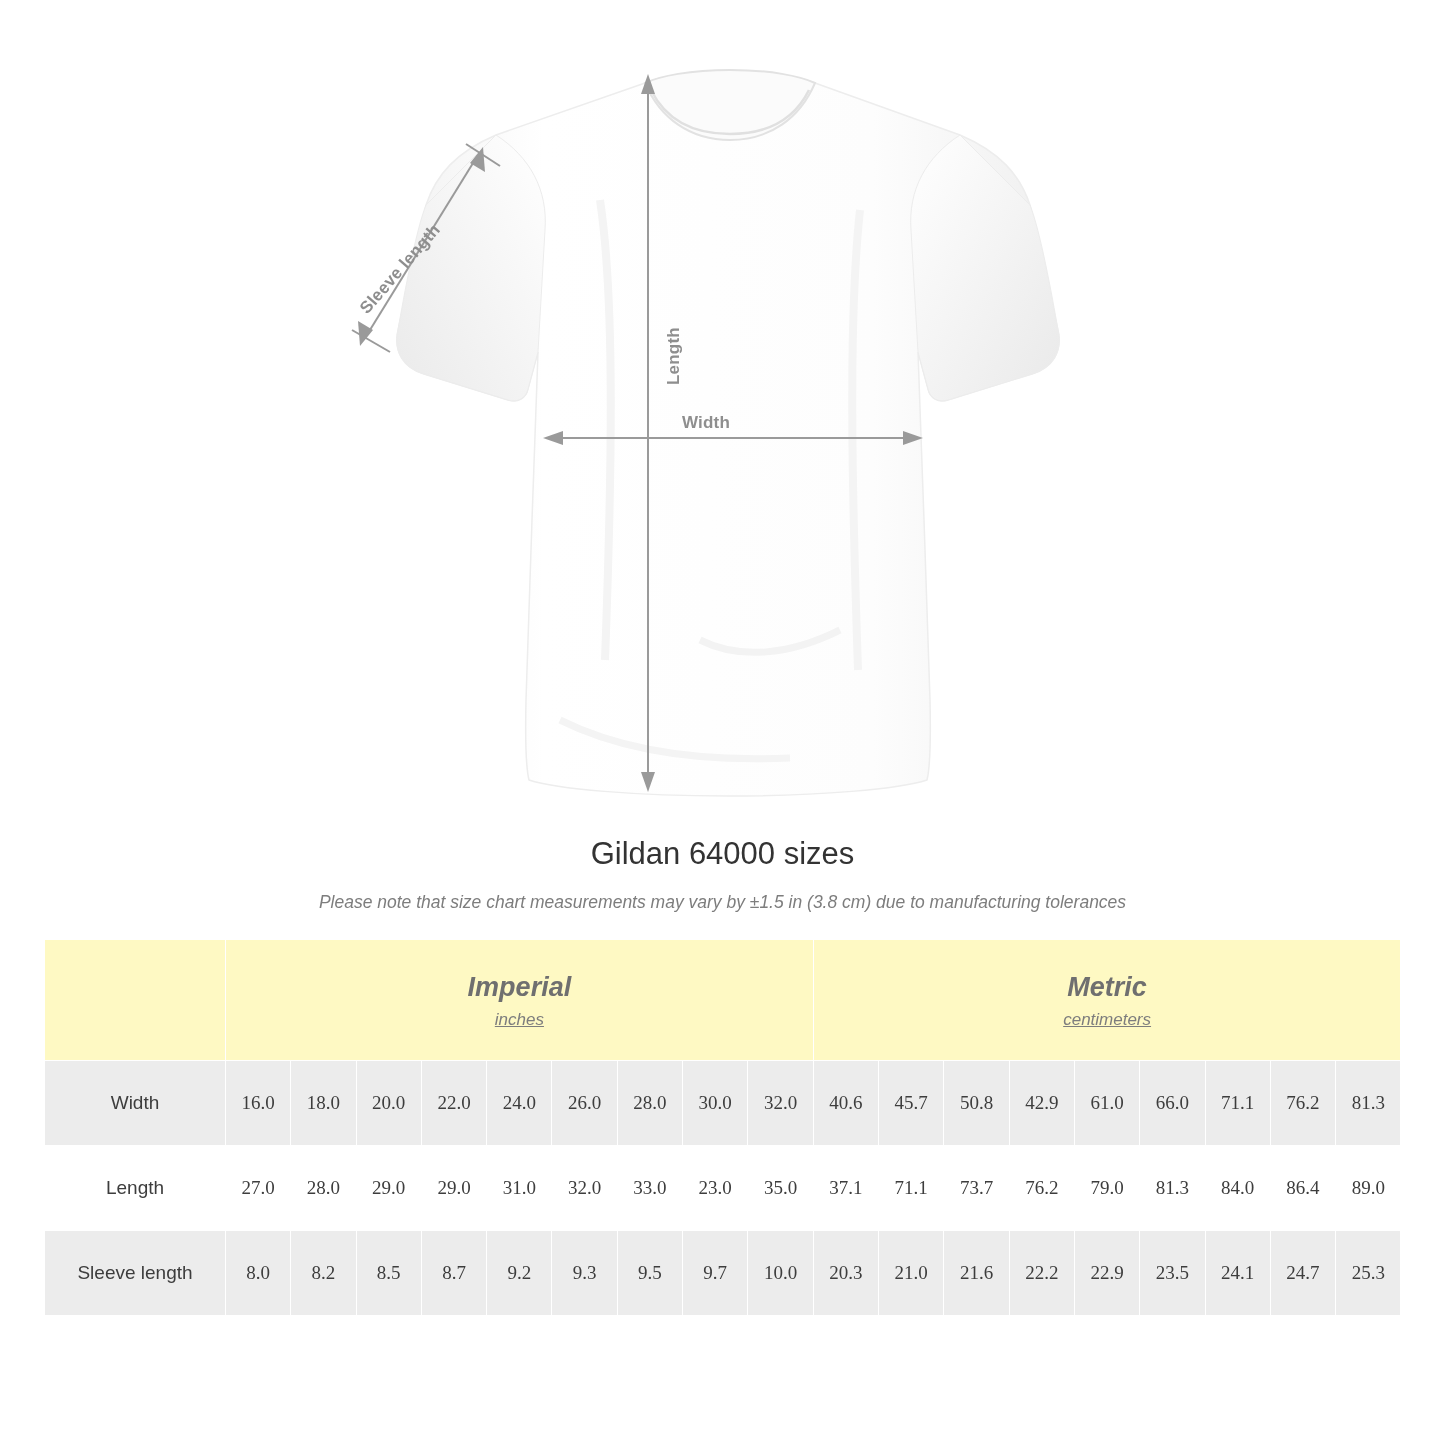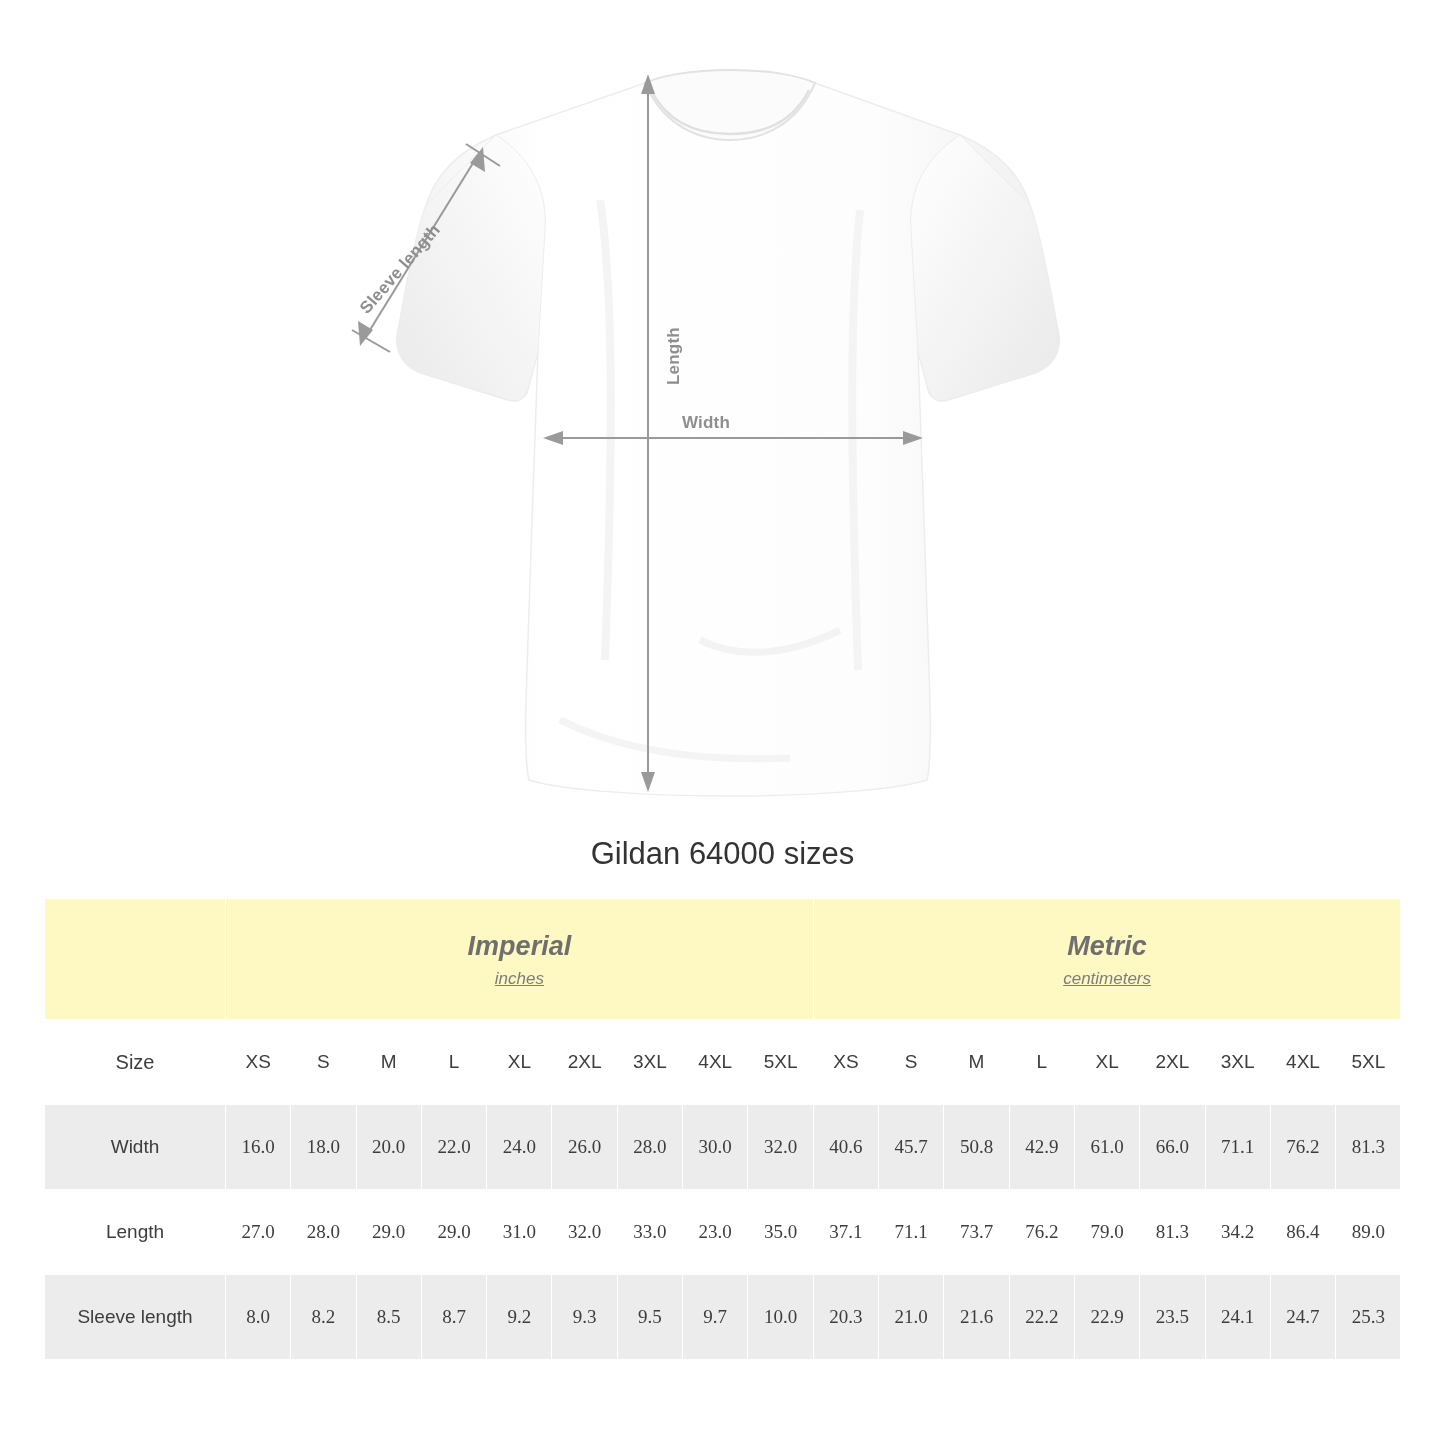--- a/index.html
+++ b/index.html
@@ -220,20 +220,21 @@
       <polygon points="360,346 373,330 358,321" fill="#9a9a9a"></polygon>
     </svg>
 
     <div class="dim-label sleeve" style="left:356px; top:305px;">Sleeve length</div>
     <div class="dim-label vertical" style="left:664px; top:385px;">Length</div>
     <div class="dim-label" style="left:682px; top:413px;">Width</div>
   </div>
 
   <div class="title-block">
     <div class="chart-title">Gildan 64000 sizes</div>
+    <div class="chart-note">Please note that size chart measurements may vary by ±1.5 in (3.8 cm) due to manufacturing tolerances</div>
   </div>
 
   <div class="table-wrap">
     <table class="size-table">
       <colgroup>
         <col style="width:181px">
         <col span="18" style="width:65.3px">
       </colgroup>
       <tbody>
         <tr class="unit-row">
@@ -241,41 +242,20 @@
           <td colspan="9">
             <div class="unit-name">Imperial</div>
             <div class="unit-sub">inches</div>
           </td>
           <td colspan="9">
             <div class="unit-name">Metric</div>
             <div class="unit-sub">centimeters</div>
           </td>
         </tr>
 
-        <tr class="head-row">
-          <td class="rowlabel">Size</td>
-          <td>XS</td>
-          <td>S</td>
-          <td>M</td>
-          <td>L</td>
-          <td>XL</td>
-          <td>2XL</td>
-          <td>3XL</td>
-          <td>4XL</td>
-          <td>5XL</td>
-          <td>XS</td>
-          <td>S</td>
-          <td>M</td>
-          <td>L</td>
-          <td>XL</td>
-          <td>2XL</td>
-          <td>3XL</td>
-          <td>4XL</td>
-          <td>5XL</td>
-        </tr>
 
         <tr class="band-grey">
           <td class="rowlabel">Width</td>
           <td class="val">16.0</td>
           <td class="val">18.0</td>
           <td class="val">20.0</td>
           <td class="val">22.0</td>
           <td class="val">24.0</td>
           <td class="val">26.0</td>
           <td class="val">28.0</td>
@@ -302,21 +282,21 @@
           <td class="val">32.0</td>
           <td class="val">33.0</td>
           <td class="val">23.0</td>
           <td class="val">35.0</td>
           <td class="val">37.1</td>
           <td class="val">71.1</td>
           <td class="val">73.7</td>
           <td class="val">76.2</td>
           <td class="val">79.0</td>
           <td class="val">81.3</td>
-          <td class="val">34.2</td>
+          <td class="val">84.0</td>
           <td class="val">86.4</td>
           <td class="val">89.0</td>
         </tr>
 
         <tr class="band-grey">
           <td class="rowlabel">Sleeve length</td>
           <td class="val">8.0</td>
           <td class="val">8.2</td>
           <td class="val">8.5</td>
           <td class="val">8.7</td>

